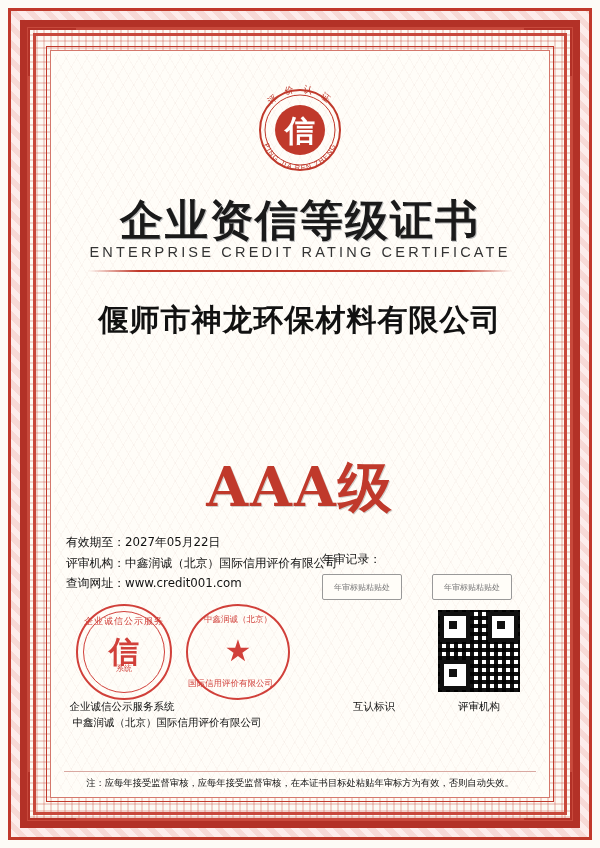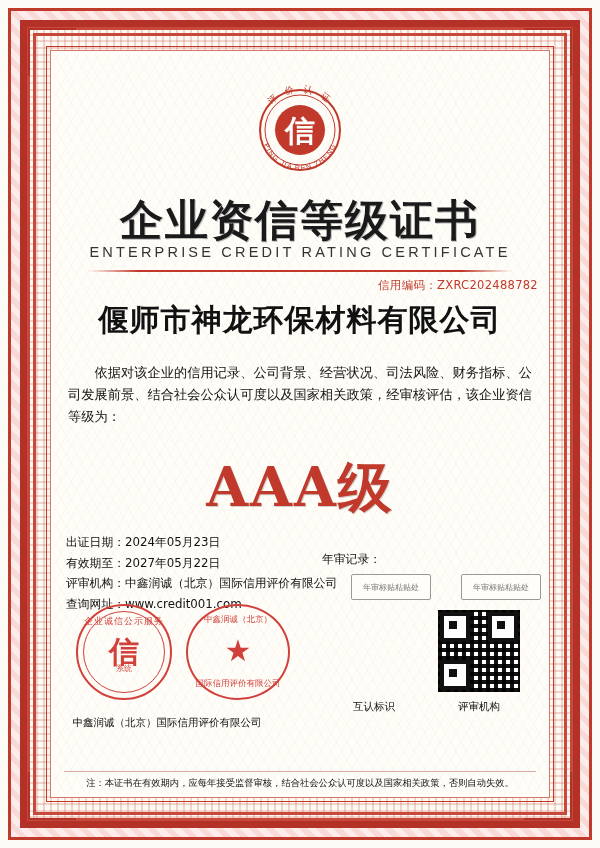--- a/index.html
+++ b/index.html
@@ -133,21 +133,21 @@
     position:absolute;left:12px;top:478px;
     font-size:11.8px;line-height:20.5px;color:#111;
   }
   .meta .row span.k{display:inline-block;}
   .annual-label{
     position:absolute;left:268px;top:498px;
     font-size:11.8px;color:#111;
   }
   .stickers{
     position:absolute;left:268px;top:520px;
-    display:flex;gap:30px;margin-left:29px;
+    display:flex;gap:30px;
   }
   .sticker{
     width:78px;height:24px;border:1px solid #999;border-radius:2px;
     font-size:8px;color:#777;display:flex;align-items:center;justify-content:center;
     background:#fffdf8;
   }
 
   
   .bottom{
     position:absolute;left:0;right:0;bottom:30px;height:160px;
@@ -179,21 +179,21 @@
   }
   .seal-oval .star{
     position:absolute;left:50%;top:50%;transform:translate(-50%,-55%);
     color:#d1403a;font-size:30px;line-height:30px;
   }
   .seal-oval .ot{
     position:absolute;left:0;right:0;top:8px;text-align:center;
     font-size:8.5px;color:#d1403a;
   }
   .seal-oval .ob{
-    position:absolute;left:0;right:0;bottom:8px;text-align:center;
+    position:absolute;left:0;right:0;bottom:8px;text-align:left;
     font-size:8.5px;color:#d1403a;
   }
   .logo-ezx{
     width:96px;height:52px;border:2px solid #1f6fb2;border-radius:26px;
     display:flex;align-items:center;justify-content:center;
     color:#1f6fb2;font-weight:bold;font-size:20px;letter-spacing:2px;
     font-family:"DejaVu Sans",sans-serif;
   }
   .qr{
     width:82px;height:82px;
@@ -257,34 +257,27 @@
             <textPath href="#arcBot" startOffset="50%" text-anchor="middle">PING JIA REN ZHENG</textPath>
           </text>
         </svg>
       </div>
     </div>
 
     <div class="title-cn">企业资信等级证书</div>
     <div class="title-en">ENTERPRISE CREDIT RATING CERTIFICATE</div>
     <div class="title-rule"></div>
 
-    <div class="code-line">
-      <span class="lbl">信用编码：</span><span class="val">ZXRC202488782</span>
-    </div>
 
     <div class="company">偃师市神龙环保材料有限公司</div>
 
-    <div class="para">依据对该企业的信用记录、公司背景、经营状况、司法风险、财务指标、公司发展前景、结合社会公众认可度以及国家相关政策，经审核评估，该企业资信等级为：</div>
 
     <div class="grade">AAA级</div>
 
     <div class="meta">
-      <div class="row">
-        <span class="k">出证日期：</span><span>2024年05月23日</span>
-      </div>
       <div class="row">
         <span class="k">有效期至：</span><span>2027年05月22日</span>
       </div>
       <div class="row">
         <span class="k">评审机构：</span><span>中鑫润诚（北京）国际信用评价有限公司</span>
       </div>
       <div class="row">
         <span class="k">查询网址：</span><span>www.credit001.com</span>
       </div>
     </div>
@@ -321,20 +314,21 @@
             </span>
           <span class="fp b">
               <i></i>
             </span>
           <span class="fp c">
               <i></i>
             </span>
         </div>
       </div>
 
+      <div class="cap" style="left:-12px;top:96px;">企业诚信公示服务系统</div>
       <div class="cap2" style="left:-12px;top:112px;width:250px;">中鑫润诚（北京）国际信用评价有限公司</div>
       <div class="cap-small" style="left:275px;top:96px;">互认标识</div>
       <div class="cap-small" style="right:22px;top:96px;">评审机构</div>
     </div>
 
-    <div class="footnote">注：本证书在有效期内，应每年接受监督审核，结合社会公众认可度以及国家相关政策，否则自动失效。</div>
+    <div class="footnote">注：应每年接受监督审核，应每年接受监督审核，在本证书目标处粘贴年审标方为有效，否则自动失效。</div>
   </div>
 </div>
 
 </body></html>

